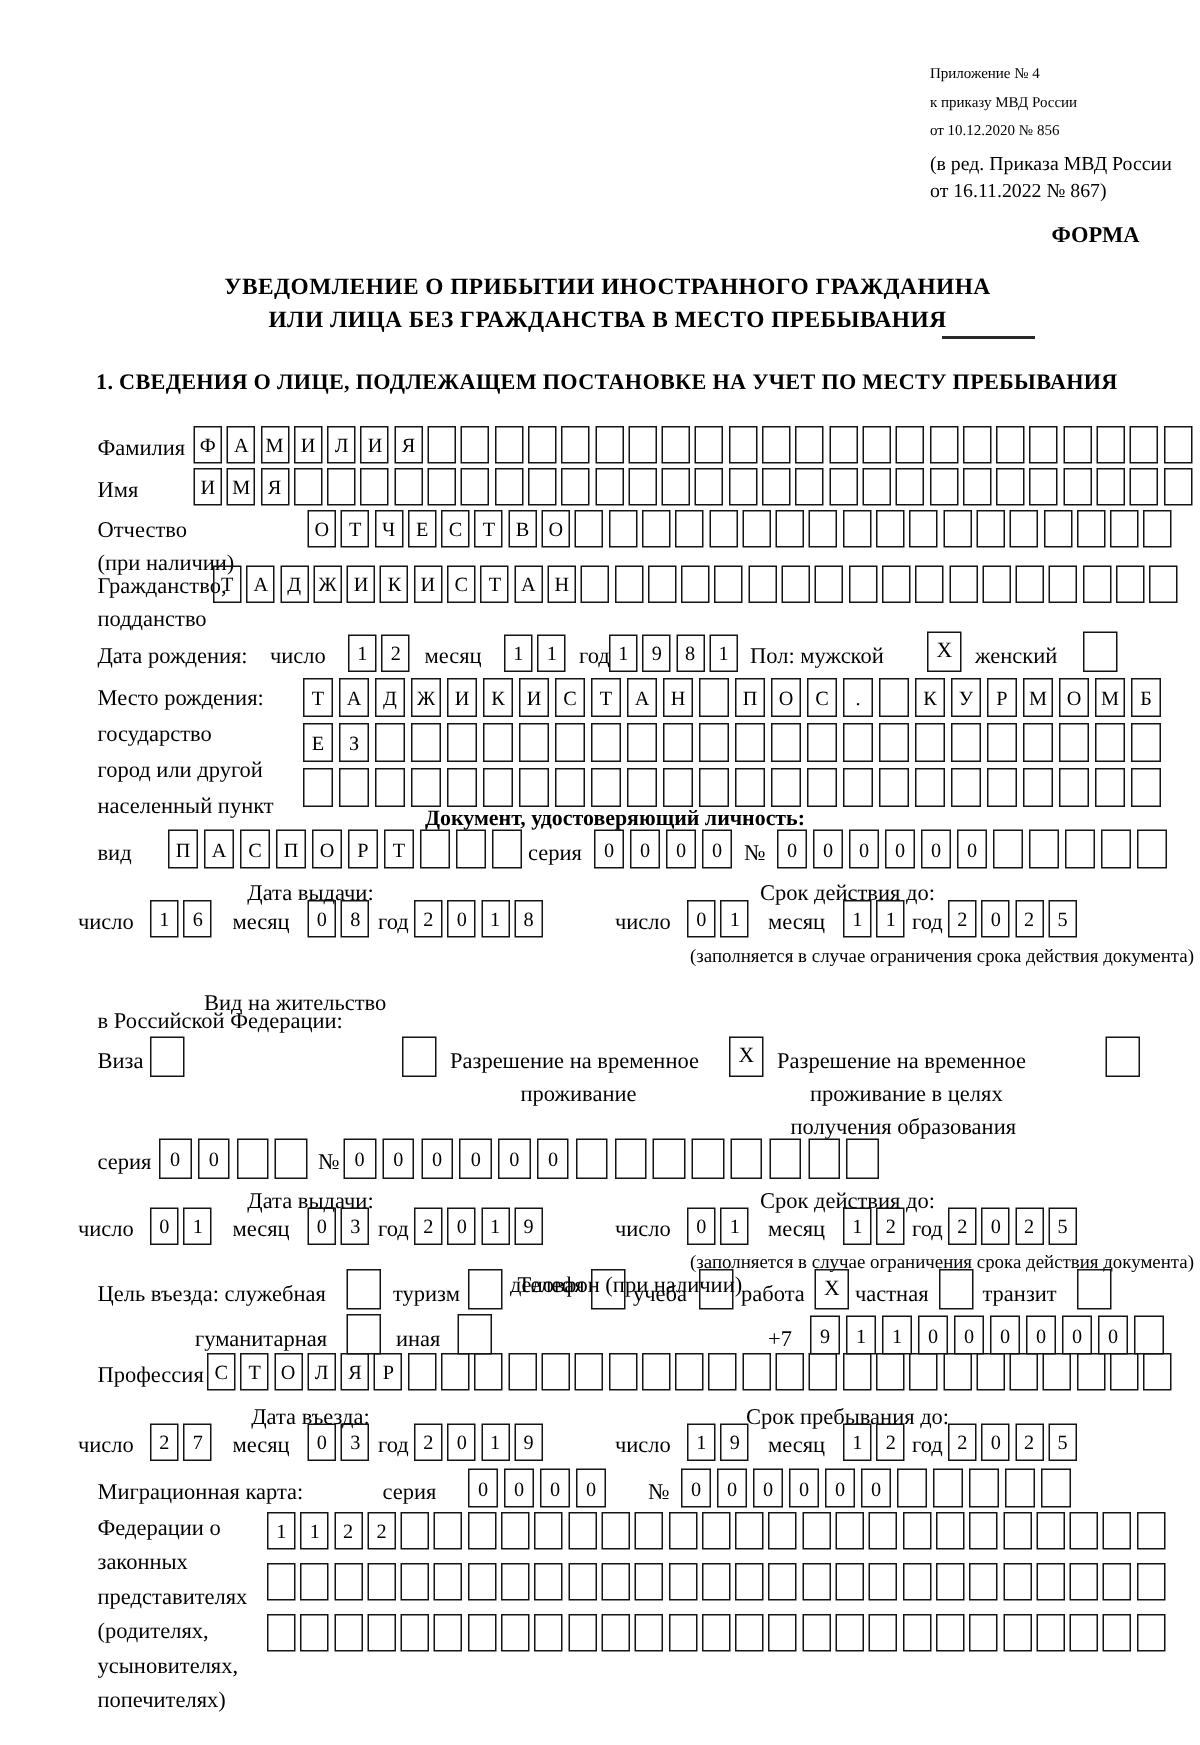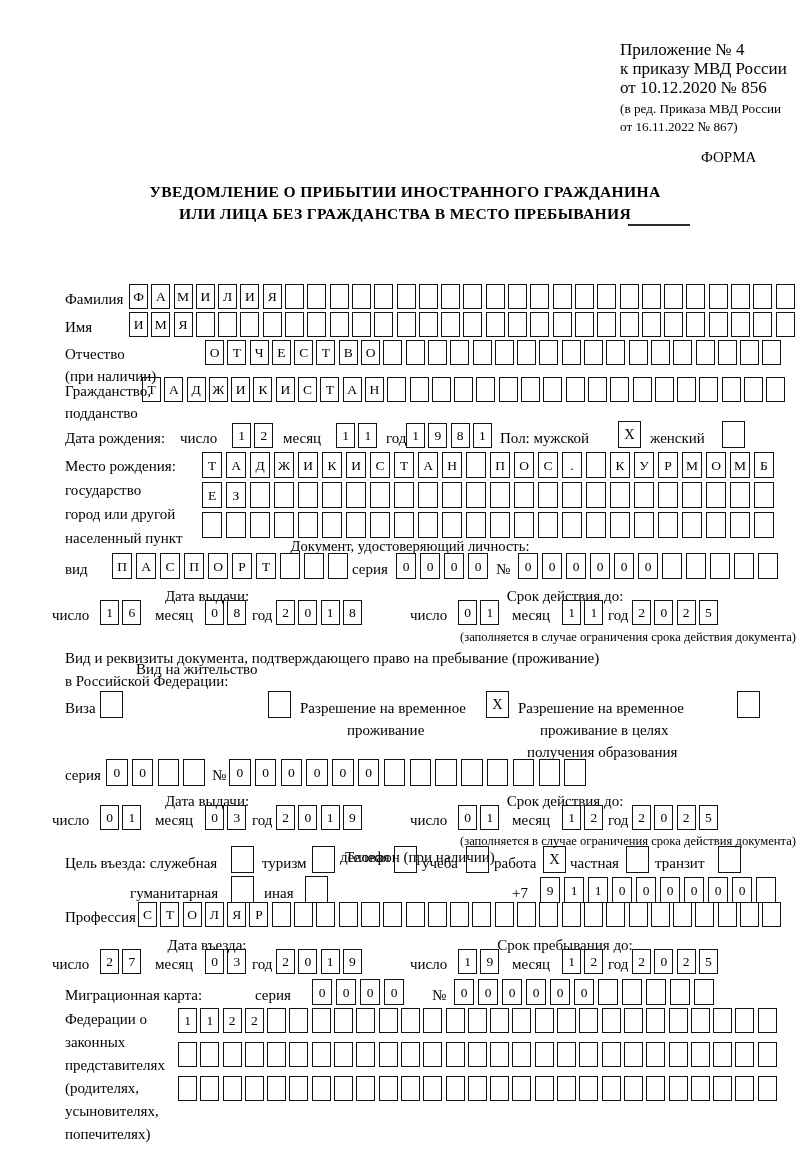--- a/index.html
+++ b/index.html
@@ -1,23 +1,23 @@
 <!DOCTYPE html>
 <html><head>
 <meta charset="utf-8">
 <style>
   html,body{margin:0;padding:0;background:#fff;}
   .page{position:relative;width:800px;height:1163px;background:#fff;overflow:hidden;
         font-family:"Liberation Serif", serif;color:#000;}
   .lbl{position:absolute;font-size:15px;white-space:nowrap;line-height:18px;}
-  .b{font-weight:normal;}
+  .b{font-weight:bold;}
   .sm{font-size:12.6px;}
   .ctr{text-align:center;}
   .rt{text-align:right;}
-  .hdr{position:absolute;left:620px;font-size:17px;line-height:19px;white-space:nowrap;}
+  .hdr{position:absolute;left:620px;font-size:10px;line-height:19px;white-space:nowrap;}
   .hdr2{position:absolute;left:620px;font-size:13.2px;line-height:18px;white-space:nowrap;}
   .title{position:absolute;left:0;width:810px;text-align:center;font-weight:bold;
          font-size:15.6px;line-height:22px;letter-spacing:0.3px;}
   .cells{position:absolute;display:flex;gap:3.3px;}
   .cell{flex:none;width:19px;height:25px;border:1.6px solid #141414;box-sizing:border-box;
         display:flex;align-items:center;justify-content:center;font-size:13.5px;padding-top:1px;}
   .cells.lg{gap:4px}
   .cells.lg .cell{width:20px;height:26px;}
   .cells.xl{gap:4.3px}
   .cells.xl .cell{width:21.5px;height:27px;}
@@ -34,20 +34,21 @@
   <div class="hdr" style="top:59px">к приказу МВД России</div>
   <div class="hdr" style="top:78px">от 10.12.2020 № 856</div>
   <div class="hdr2" style="top:100px">(в ред. Приказа МВД России</div>
   <div class="hdr2" style="top:118px">от 16.11.2022 № 867)</div>
   <div class="lbl b" style="left:701px;top:148px">ФОРМА</div>
 
   <div class="title" style="top:181px">УВЕДОМЛЕНИЕ О ПРИБЫТИИ ИНОСТРАННОГО ГРАЖДАНИНА</div>
   <div class="title" style="top:203px">ИЛИ ЛИЦА БЕЗ ГРАЖДАНСТВА В МЕСТО ПРЕБЫВАНИЯ</div>
   <div class="uline" style="left:628px;top:224px;width:62px"></div>
 
+  <div class="lbl b" style="left:64px;top:246px;font-size:14.8px;letter-spacing:0.2px">1. СВЕДЕНИЯ О ЛИЦЕ, ПОДЛЕЖАЩЕМ ПОСТАНОВКЕ НА УЧЕТ ПО МЕСТУ ПРЕБЫВАНИЯ</div>
 
   <div class="lbl" style="left:65px;top:290px">Фамилия</div>
   <div class="cells" style="left:129px;top:284px">
       <span class="cell">Ф</span>
       <span class="cell">А</span>
       <span class="cell">М</span>
       <span class="cell">И</span>
       <span class="cell">Л</span>
       <span class="cell">И</span>
       <span class="cell">Я</span>
@@ -348,21 +349,20 @@
     </div>
   <div class="lbl" style="left:608px;top:606px">год</div>
   <div class="cells" style="left:632px;top:600px">
       <span class="cell">2</span>
       <span class="cell">0</span>
       <span class="cell">2</span>
       <span class="cell">5</span>
     </div>
   <div class="lbl sm rt" style="left:380px;top:628px;width:416px">(заполняется в случае ограничения срока действия документа)</div>
 
-  <div class="lbl" style="left:65px;top:649px">Вид и реквизиты документа, подтверждающего право на пребывание (проживание)</div>
   <div class="lbl" style="left:65px;top:672px">в Российской Федерации:</div>
 
   <div class="lbl" style="left:65px;top:699px">Виза</div>
   <div class="cb" style="left:100px;top:691px"></div>
   <div class="lbl" style="left:136px;top:660px">Вид на жительство</div>
   <div class="cb" style="left:268px;top:691px"></div>
   <div class="lbl" style="left:300px;top:699px">Разрешение на временное</div>
   <div class="lbl" style="left:347px;top:721px">проживание</div>
   <div class="cb" style="left:486px;top:691px">X</div>
   <div class="lbl" style="left:518px;top:699px">Разрешение на временное</div>

